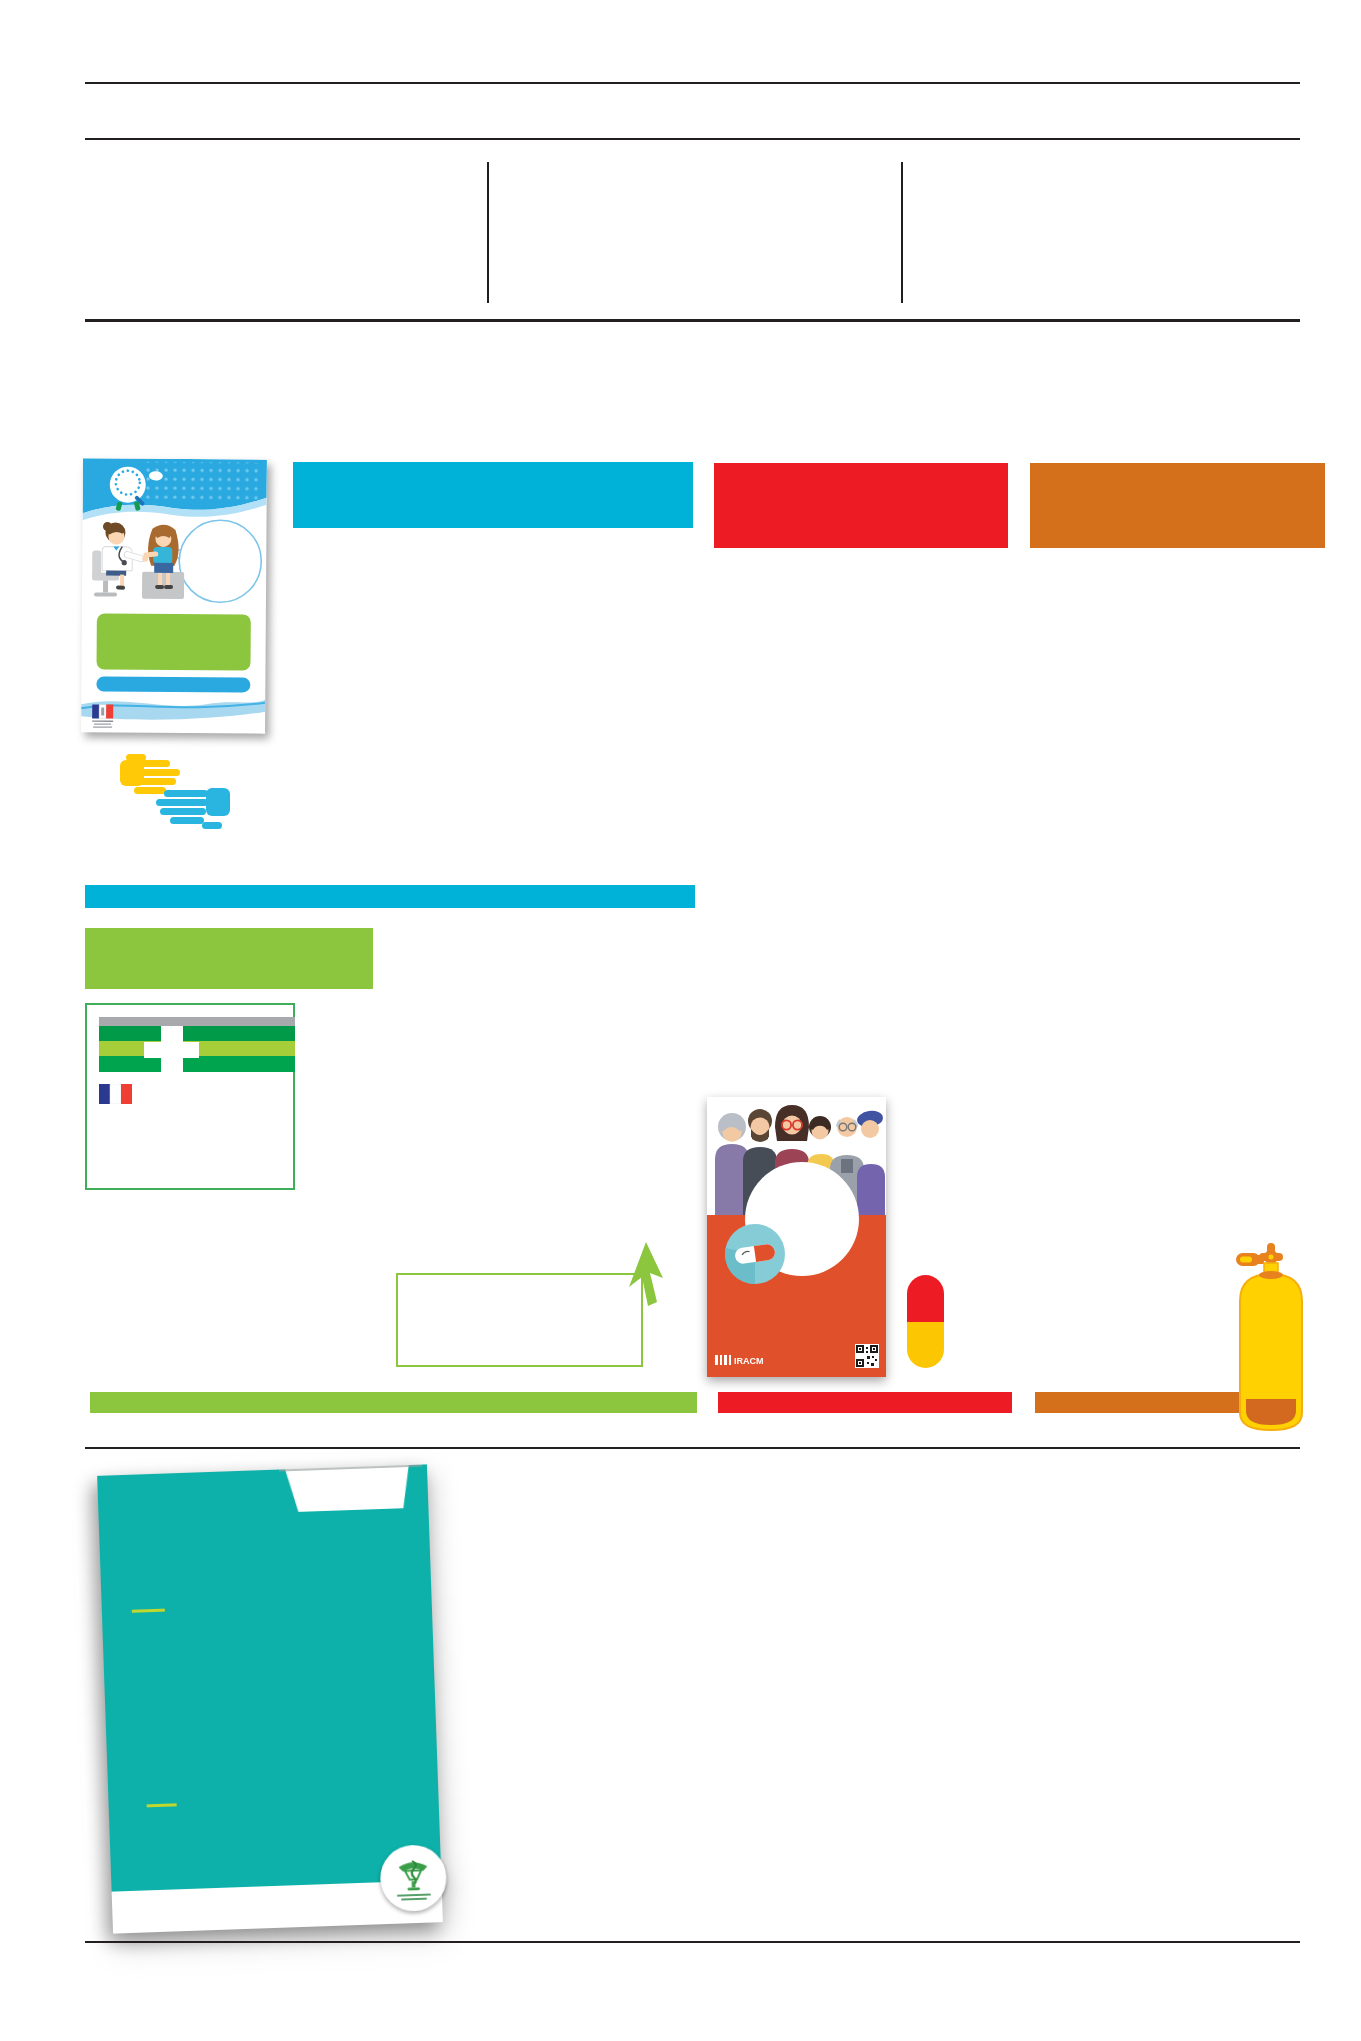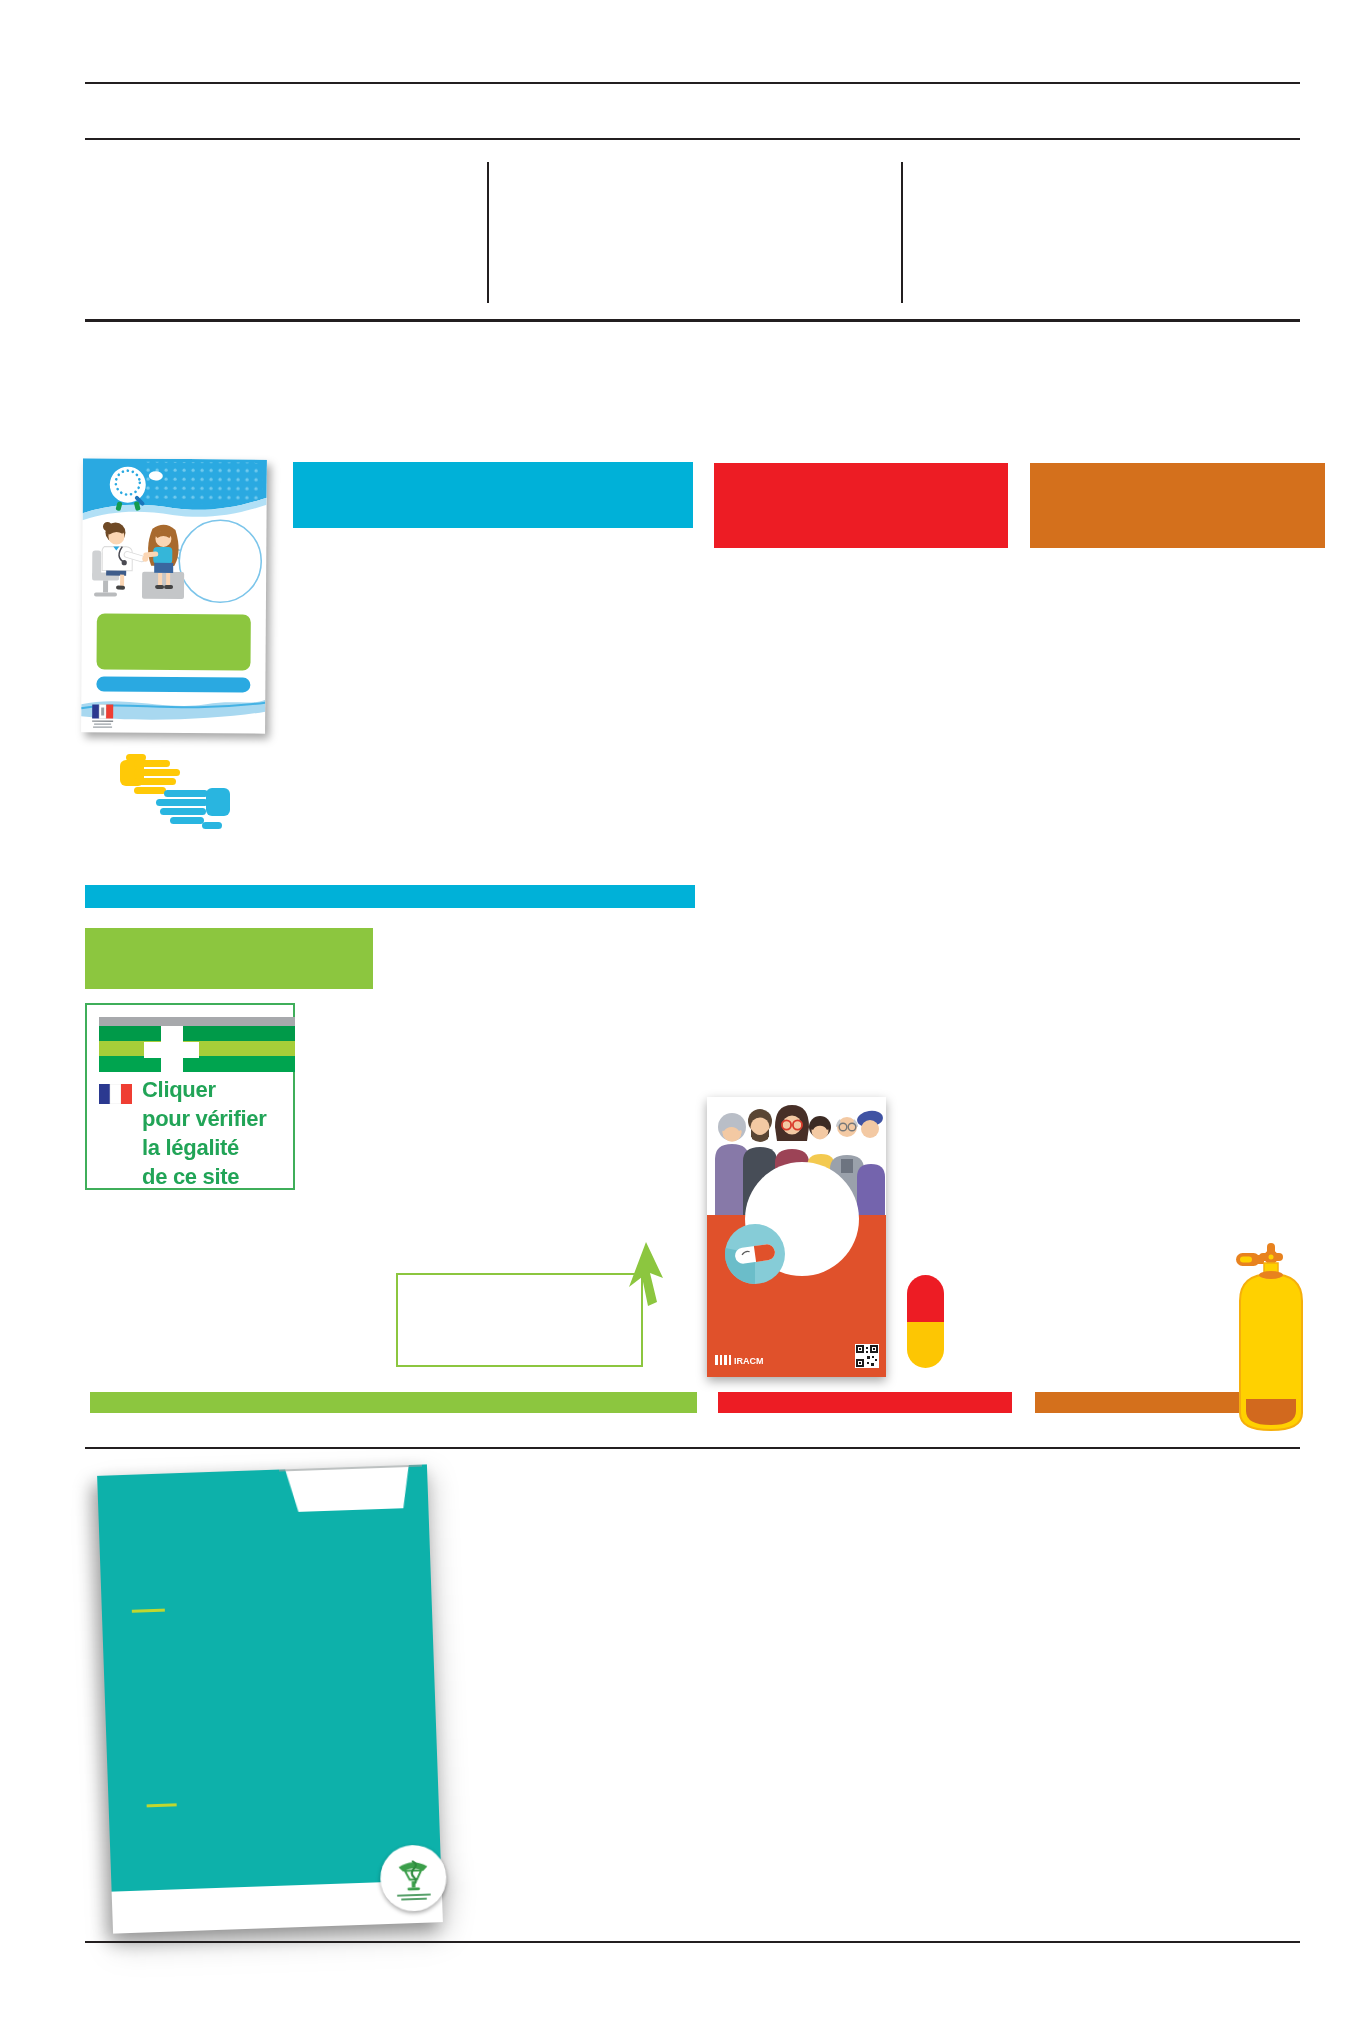--- a/index.html
+++ b/index.html
@@ -175,26 +175,20 @@
       <rect x="0" y="24" width="196" height="15" style="fill:var(--crossLightGreen)"></rect>
       <rect x="0" y="39" width="196" height="16" style="fill:var(--crossMidGreen)"></rect>
       <rect x="62" y="9" width="22" height="46" fill="#ffffff"></rect>
       <rect x="45" y="25" width="55" height="16" fill="#ffffff"></rect>
     </svg>
     <svg class="abs flag" style="left:12px;top:79px;" width="33" height="20" viewBox="0 0 33 20">
       <rect x="0" y="0" width="11" height="20" style="fill:var(--flagBlue)"></rect>
       <rect x="11" y="0" width="11" height="20" fill="#ffffff" stroke="#dddddd" stroke-width=".5"></rect>
       <rect x="22" y="0" width="11" height="20" style="fill:var(--flagRed)"></rect>
     </svg>
-    <div class="abs verify-text" style="left:55px;top:70px;width:150px;">
-      <div>Cliquer</div>
-      <div>pour vérifier</div>
-      <div>la légalité</div>
-      <div>de ce site</div>
-    </div>
   </div>
 
   <div class="abs cursor-rect" style="left:396px;top:1273px;width:247px;height:94px;"></div>
   <div class="abs" style="left:616px;top:1240px;width:52px;height:70px;">
     <svg width="52" height="70" viewBox="0 0 52 70">
       <path d="M30,2 L47,38 L34,33 L41,62 L32,66 L26,37 L13,47 Z" style="fill:var(--green)"></path>
     </svg>
   </div>
 
   <div class="abs card poster" style="left:707px;top:1097px;width:179px;height:280px;">

